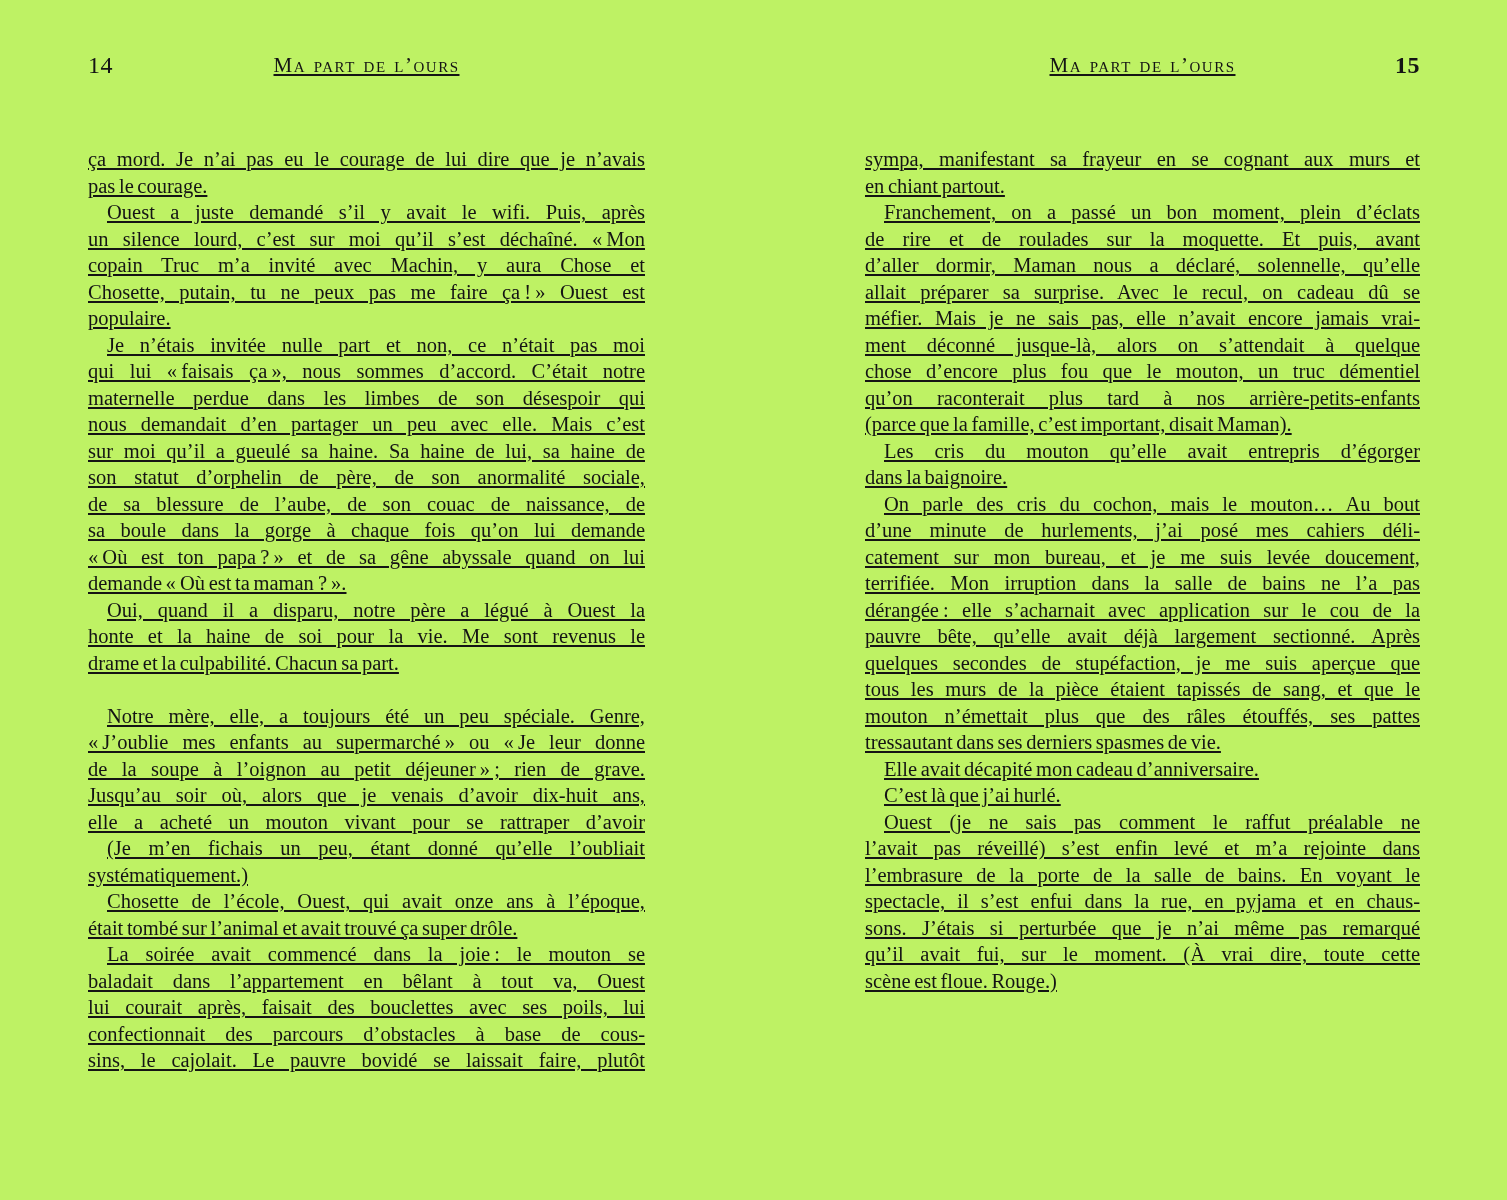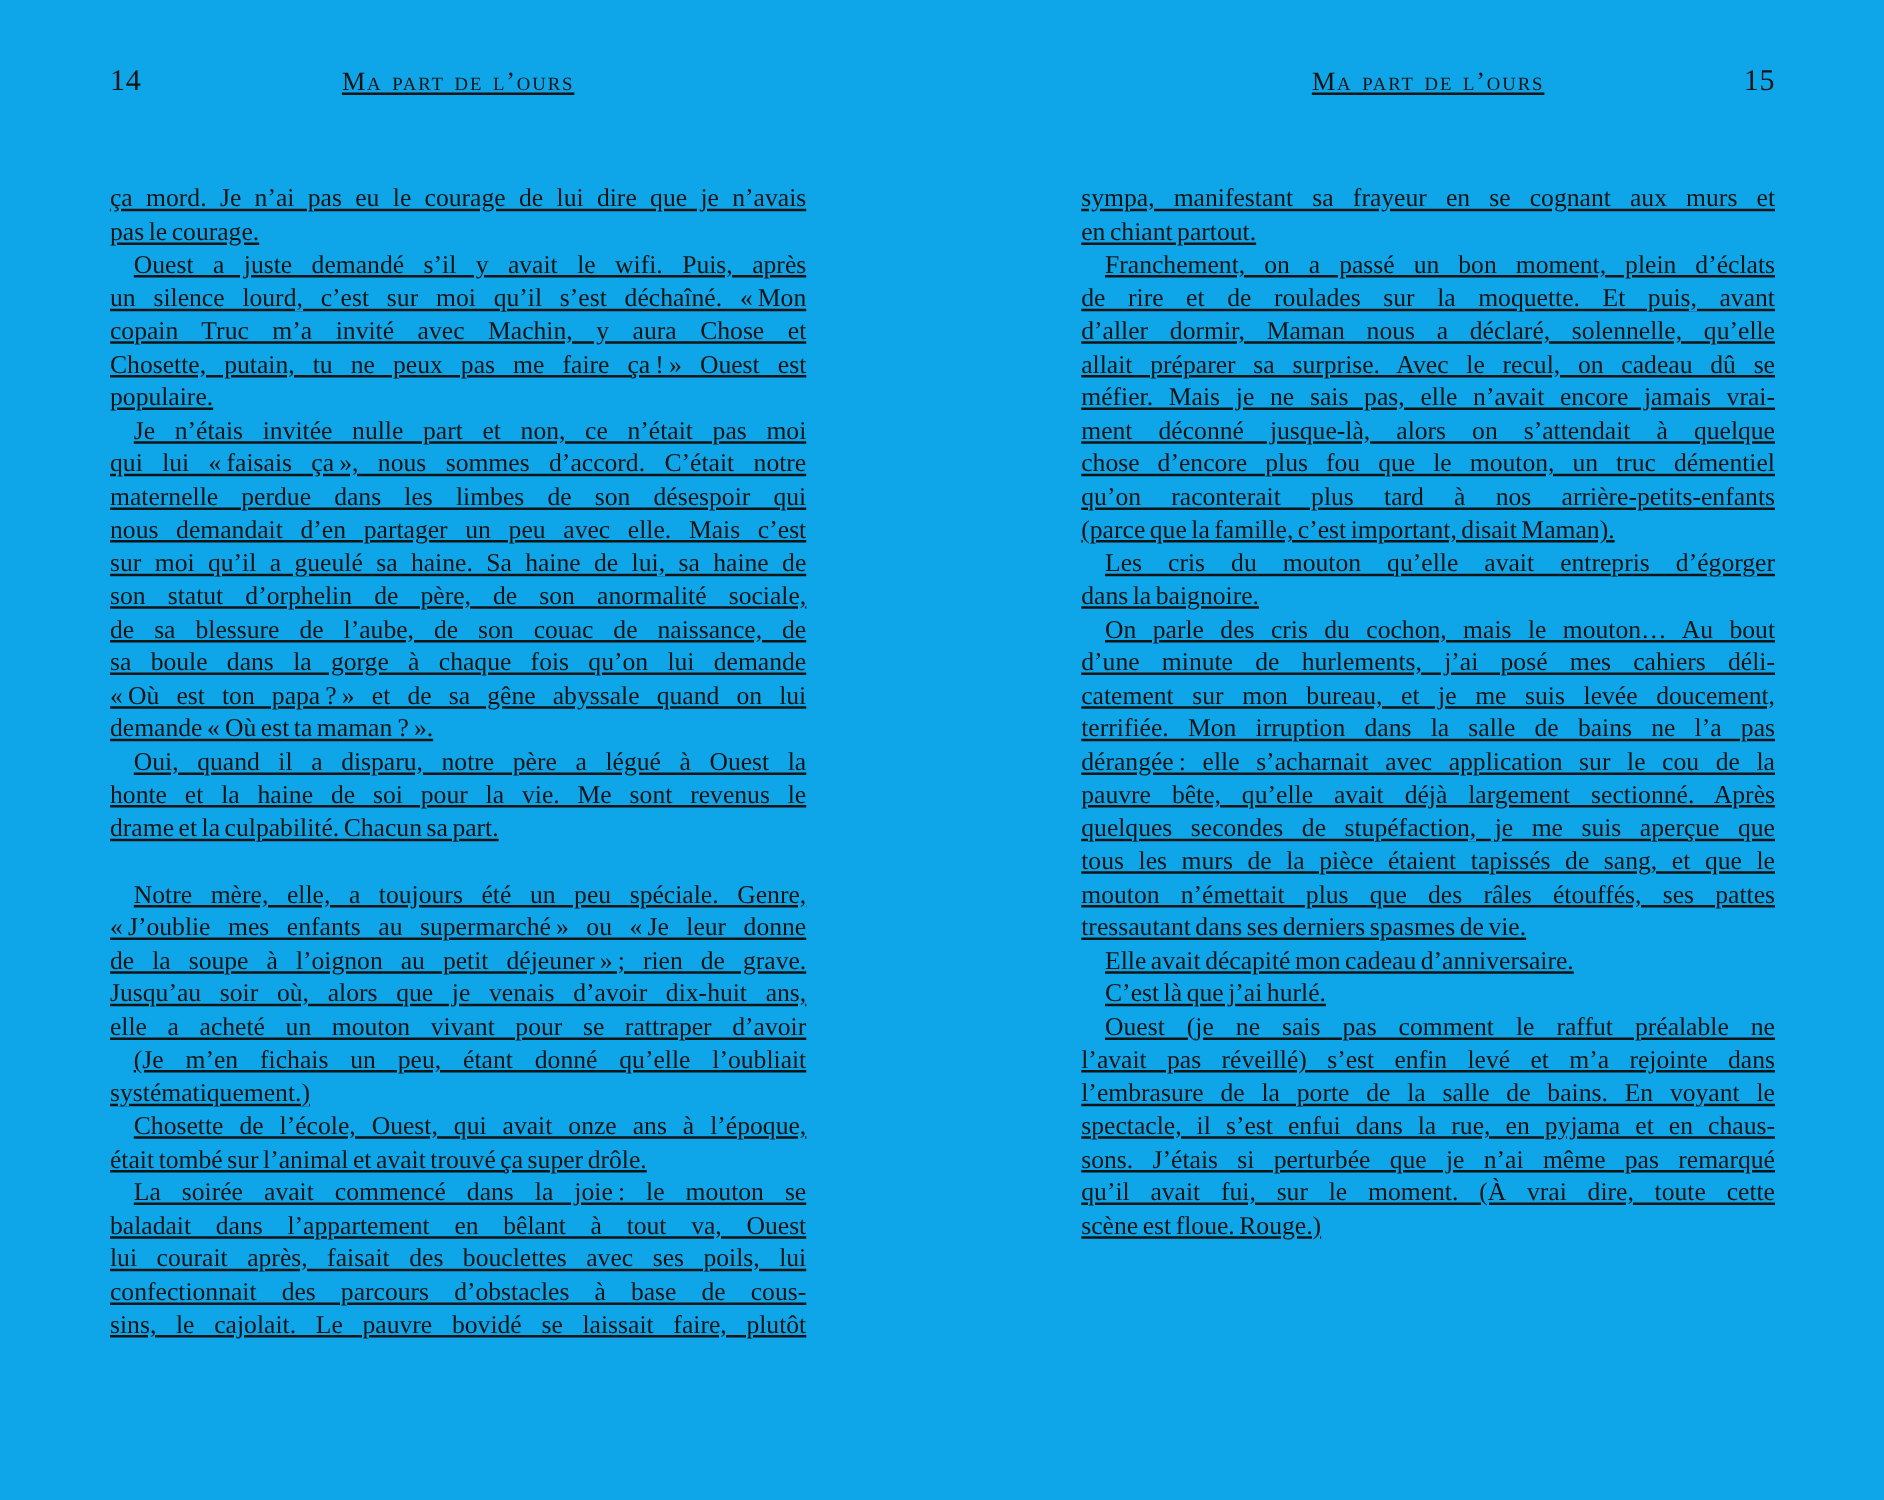--- a/index.html
+++ b/index.html
@@ -3,40 +3,40 @@
 <meta charset="utf-8">
 <style>
   html, body {
     margin: 0; padding: 0;
     background: #ffffff;
     width: 1507px; height: 1200px;
     overflow: hidden;
     font-family: "Liberation Serif", "DejaVu Serif", serif;
     color: #141414;
   }
-  .spread { position: relative; width: 1507px; height: 1200px; background: #0ea5e9; }
+  .spread { position: relative; width: 1507px; height: 1200px; background: #bef264; }
 
   .running-head {
     position: absolute; top: 50px; height: 30px;
     font-size: 21px; line-height: 30px;
   }
   .running-head .running-title {
     display: block; text-align: center;
     font-variant: small-caps;
     letter-spacing: 1.5px;
     word-spacing: 1px;
     text-decoration: underline;
   }
   .folio {
     position: absolute; top: 0;
     font-size: 24px; line-height: 30px;
     letter-spacing: 0.5px;
   }
   .folio-left  { left: 0; }
-  .folio-right { right: 0; }
+  .folio-right { right: 0; font-weight: bold; }
 
   .page-body {
     position: absolute; top: 146px;
     width: 557px;
     font-size: 20.5px;
     line-height: 26.5px;
     word-spacing: -1.5px;
     text-rendering: optimizeLegibility;
   }
   .page-body-left  { left: 88px; }

